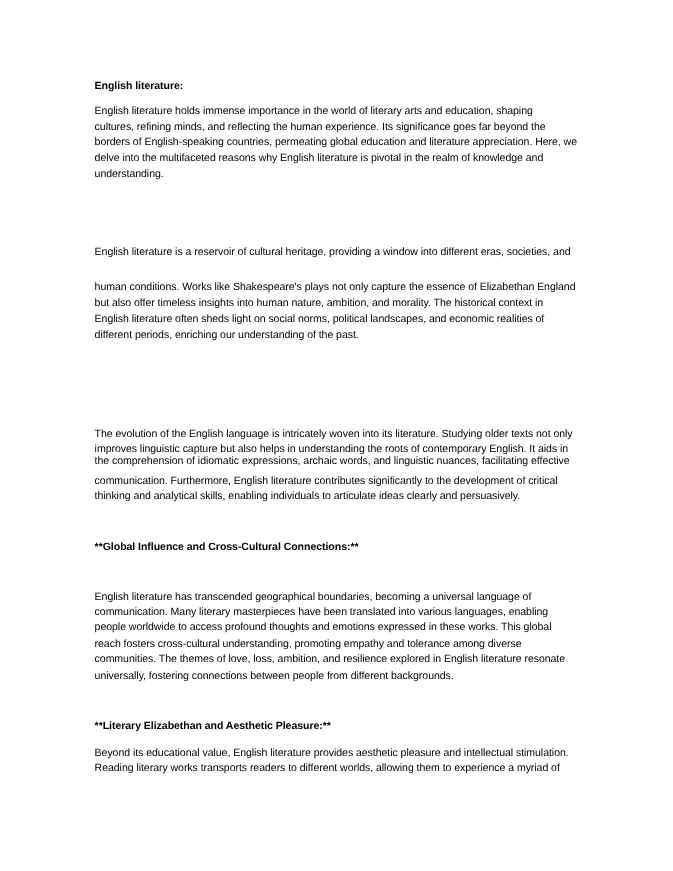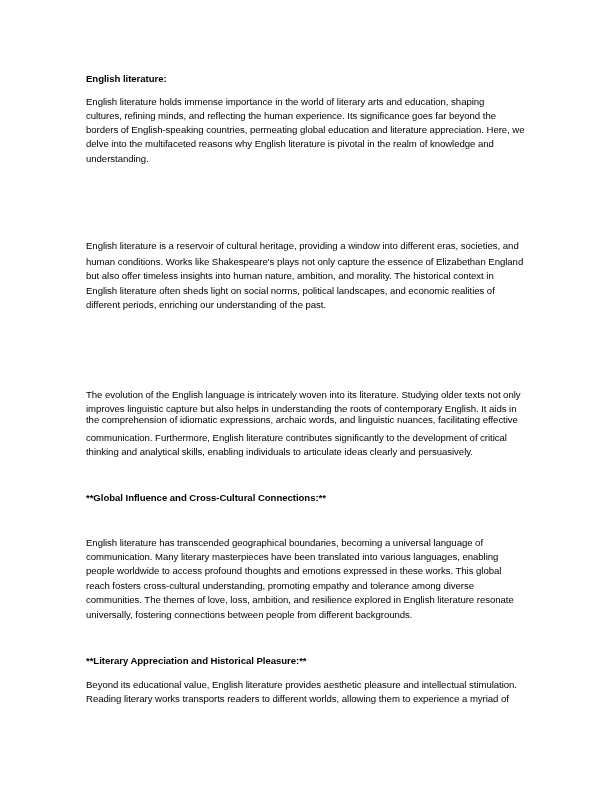--- a/index.html
+++ b/index.html
@@ -43,21 +43,21 @@
 
   <div>
     <div class="line" style="top:96px">English literature holds immense importance in the world of literary arts and education, shaping</div>
     <div class="line" style="top:110px">cultures, refining minds, and reflecting the human experience. Its significance goes far beyond the</div>
     <div class="line" style="top:124px">borders of English-speaking countries, permeating global education and literature appreciation. Here, we</div>
     <div class="line" style="top:138px">delve into the multifaceted reasons why English literature is pivotal in the realm of knowledge and</div>
     <div class="line" style="top:153px">understanding.</div>
   </div>
 
   <div>
-    <div class="line" style="top:240px">English literature is a reservoir of cultural heritage, providing a window into different eras, societies, and</div>
+    <div class="line" style="top:224px">English literature is a reservoir of cultural heritage, providing a window into different eras, societies, and</div>
     <div class="line" style="top:256px">human conditions. Works like Shakespeare's plays not only capture the essence of Elizabethan England</div>
     <div class="line" style="top:270px">but also offer timeless insights into human nature, ambition, and morality. The historical context in</div>
     <div class="line" style="top:285px">English literature often sheds light on social norms, political landscapes, and economic realities of</div>
     <div class="line" style="top:299px">different periods, enriching our understanding of the past.</div>
   </div>
 
   <div>
     <div class="line" style="top:389px">The evolution of the English language is intricately woven into its literature. Studying older texts not only</div>
     <div class="line" style="top:403px">improves linguistic capture but also helps in understanding the roots of contemporary English. It aids in</div>
     <div class="line" style="top:414px">the comprehension of idiomatic expressions, archaic words, and linguistic nuances, facilitating effective</div>
@@ -68,19 +68,19 @@
   <div class="line bold" style="top:492px">**Global Influence and Cross-Cultural Connections:**</div>
   <div>
     <div class="line" style="top:537px">English literature has transcended geographical boundaries, becoming a universal language of</div>
     <div class="line" style="top:551px">communication. Many literary masterpieces have been translated into various languages, enabling</div>
     <div class="line" style="top:565px">people worldwide to access profound thoughts and emotions expressed in these works. This global</div>
     <div class="line" style="top:580px">reach fosters cross-cultural understanding, promoting empathy and tolerance among diverse</div>
     <div class="line" style="top:594px">communities. The themes of love, loss, ambition, and resilience explored in English literature resonate</div>
     <div class="line" style="top:609px">universally, fostering connections between people from different backgrounds.</div>
   </div>
 
-  <div class="line bold" style="top:655px">**Literary Appreciation and Historical Pleasure:**</div>
+  <div class="line bold" style="top:655px">**Literary Elizabethan and Aesthetic Pleasure:**</div>
   <div>
     <div class="line" style="top:679px">Beyond its educational value, English literature provides aesthetic pleasure and intellectual stimulation.</div>
     <div class="line" style="top:693px">Reading literary works transports readers to different worlds, allowing them to experience a myriad of</div>
   </div>
 
 </div>
 
 </body></html>

